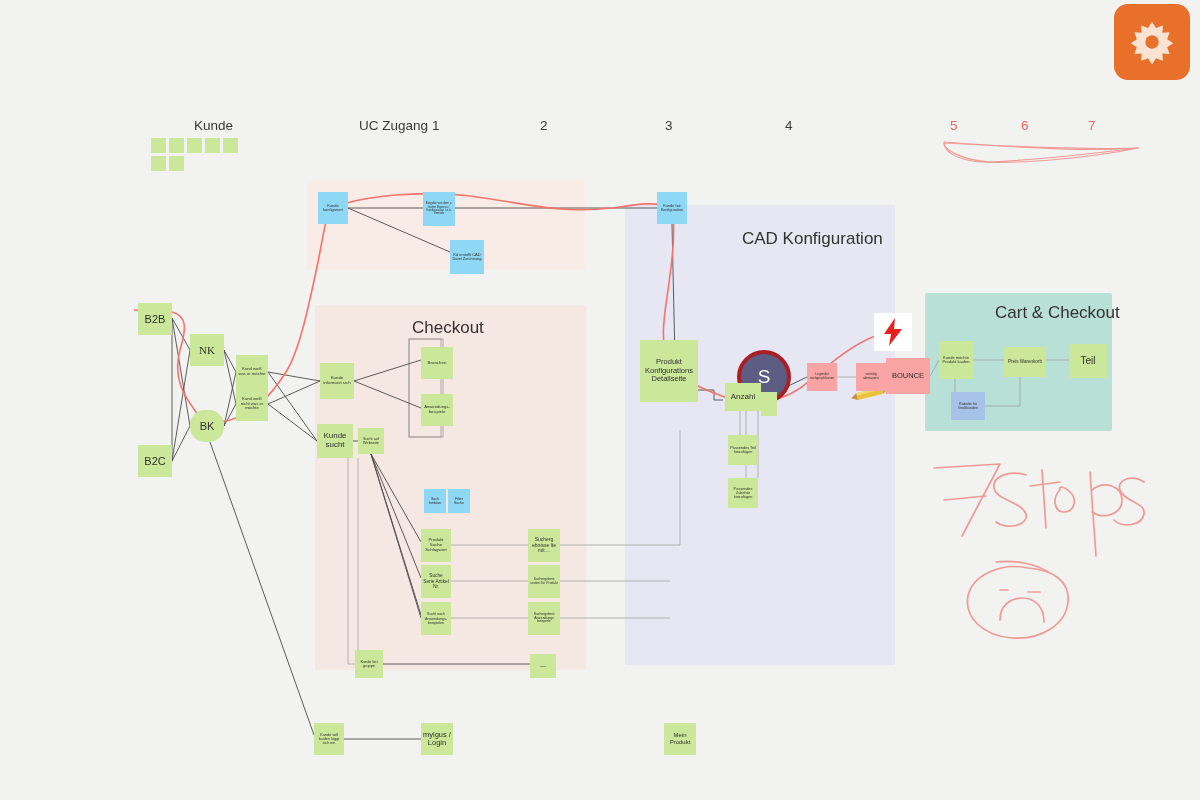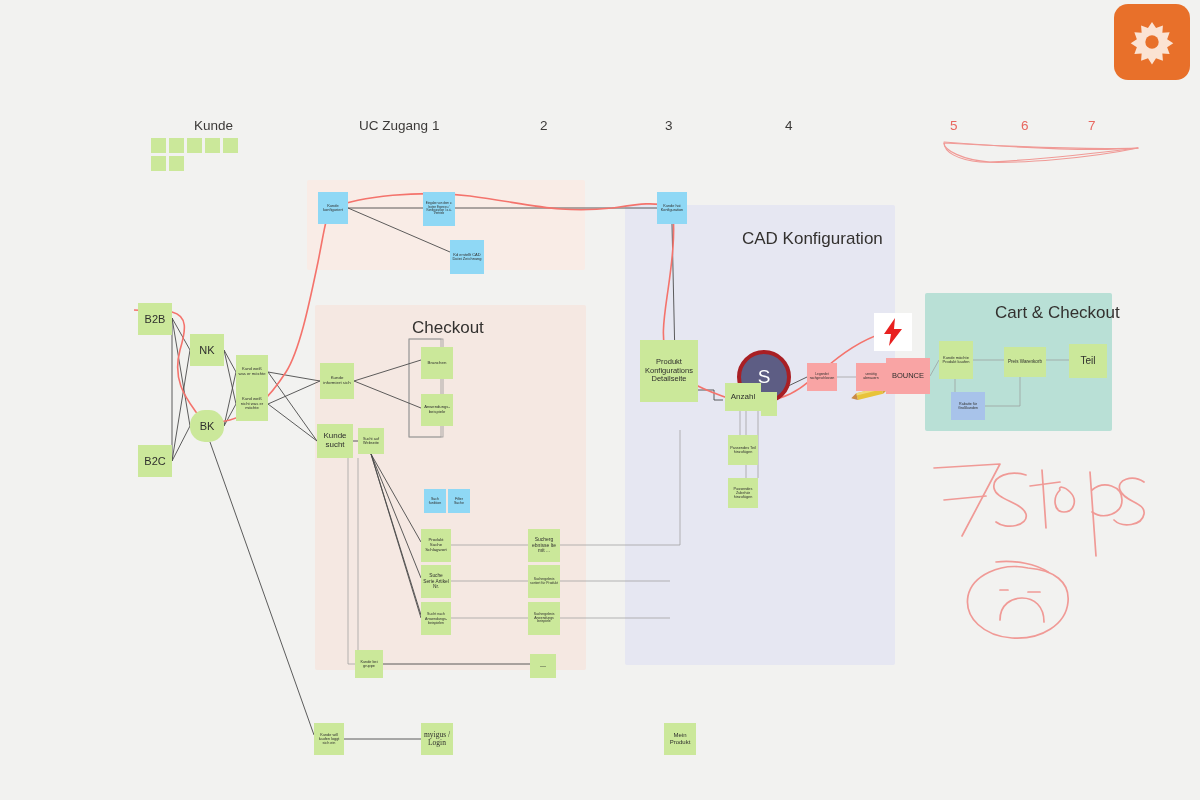--- a/index.html
+++ b/index.html
@@ -259,42 +259,42 @@
     <svg width="38" height="12" viewBox="0 0 38 12">
       <rect x="6" y="2" width="26" height="7" fill="#e8c33a"></rect>
       <rect x="6" y="2" width="26" height="2.4" fill="#f0da78"></rect>
       <polygon points="32,2 38,5.5 32,9" fill="#d9a441"></polygon>
       <polygon points="6,2 0,5.5 6,9" fill="#c98b46"></polygon>
     </svg>
   </div>
 
   <div id="notes-root">
       <div class="note" style="left: 138px; top: 303px; width: 34px; height: 32px; font-size: 11px;">B2B</div>
-      <div class="note" style="left: 190px; top: 334px; width: 34px; height: 32px; font-size: 11px;">NK</div>
+      <div class="note" style="left: 190px; top: 334px; width: 34px; height: 32px; font-size: 11px; font-family: Liberation Serif, serif;">NK</div>
       <div class="note" style="left: 190px; top: 410px; width: 34px; height: 32px; font-size: 11px; border-radius: 15px;">BK</div>
       <div class="note" style="left: 138px; top: 445px; width: 34px; height: 32px; font-size: 11px;">B2C</div>
       <div class="note" style="left: 236px; top: 355px; width: 32px; height: 34px; font-size: 4.2px;">Kund weiß was er möchte</div>
       <div class="note" style="left: 236px; top: 387px; width: 32px; height: 34px; font-size: 4.2px;">Kund weiß nicht was er möchte</div>
       <div class="note" style="left: 320px; top: 363px; width: 34px; height: 36px; font-size: 4.4px;">Kunde informiert sich</div>
       <div class="note" style="left: 317px; top: 424px; width: 36px; height: 34px; font-size: 8px;">Kunde sucht</div>
       <div class="note" style="left: 421px; top: 347px; width: 32px; height: 32px; font-size: 4.4px;">Branchen</div>
       <div class="note" style="left: 421px; top: 394px; width: 32px; height: 32px; font-size: 4.2px;">Anwendungs- beispiele</div>
       <div class="note" style="left: 358px; top: 428px; width: 26px; height: 26px; font-size: 3.8px;">Sucht auf Webseite</div>
       <div class="note blue" style="left: 424px; top: 489px; width: 22px; height: 22px; font-size: 3.6px;">Such funktion</div>
       <div class="note blue" style="left: 448px; top: 489px; width: 22px; height: 22px; font-size: 3.6px;">Filter Suche</div>
       <div class="note" style="left: 421px; top: 529px; width: 30px; height: 33px; font-size: 4.4px;">Produkt Suche Schlagwort</div>
       <div class="note" style="left: 421px; top: 565px; width: 30px; height: 33px; font-size: 4.8px;">Suche Serie Artikel Nr.</div>
       <div class="note" style="left: 421px; top: 602px; width: 30px; height: 33px; font-size: 3.6px;">Sucht nach Anwendungs- beispielen</div>
       <div class="note" style="left: 528px; top: 529px; width: 32px; height: 33px; font-size: 5px;">Sucherg ebnisse lte mit ...</div>
       <div class="note" style="left: 528px; top: 565px; width: 32px; height: 33px; font-size: 3.4px;">Suchergebnis sortiert für Produkt</div>
       <div class="note" style="left: 528px; top: 602px; width: 32px; height: 33px; font-size: 3.4px;">Suchergebnis Anwendungs beispiele</div>
       <div class="note" style="left: 355px; top: 650px; width: 28px; height: 28px; font-size: 3.8px;">Kunde bei gruppe</div>
       <div class="note" style="left: 530px; top: 654px; width: 26px; height: 20px; font-size: 6px;">—</div>
       <div class="note" style="left: 314px; top: 723px; width: 30px; height: 32px; font-size: 3.8px;">Kunde will kaufen loggt sich ein</div>
-      <div class="note" style="left: 421px; top: 723px; width: 32px; height: 32px; font-size: 7.5px; font-family: Liberation Serif, serif;">myigus / Login</div>
+      <div class="note" style="left: 421px; top: 723px; width: 32px; height: 32px; font-size: 7.5px;">myigus / Login</div>
       <div class="note" style="left: 664px; top: 723px; width: 32px; height: 32px; font-size: 6px;">Mein Produkt</div>
       <div class="note blue" style="left: 318px; top: 192px; width: 30px; height: 32px; font-size: 4px;">Kunde konfiguriert</div>
       <div class="note blue" style="left: 423px; top: 192px; width: 32px; height: 34px; font-size: 3px;">Eingabe von dem z. boten Express / Konfiguration / o.ä. Vertrieb</div>
       <div class="note blue" style="left: 450px; top: 240px; width: 34px; height: 34px; font-size: 4px;">Kd erstellt CAD Datei Zeichnung</div>
       <div class="note blue" style="left: 657px; top: 192px; width: 30px; height: 32px; font-size: 3.8px;">Kunde hat Konfiguration</div>
       <div class="note" style="left: 640px; top: 340px; width: 58px; height: 62px; font-size: 7.5px;">Produkt Konfigurations Detailseite</div>
       <div class="note" style="left: 725px; top: 383px; width: 36px; height: 28px; font-size: 8px;">Anzahl</div>
       <div class="note" style="left: 761px; top: 392px; width: 16px; height: 20px; font-size: 5px;"></div>
       <div class="note" style="left: 728px; top: 435px; width: 30px; height: 30px; font-size: 3.8px;">Passendes Teil hinzufügen</div>
       <div class="note" style="left: 728px; top: 478px; width: 30px; height: 30px; font-size: 3.8px;">Passendes Zubehör hinzufügen</div>

